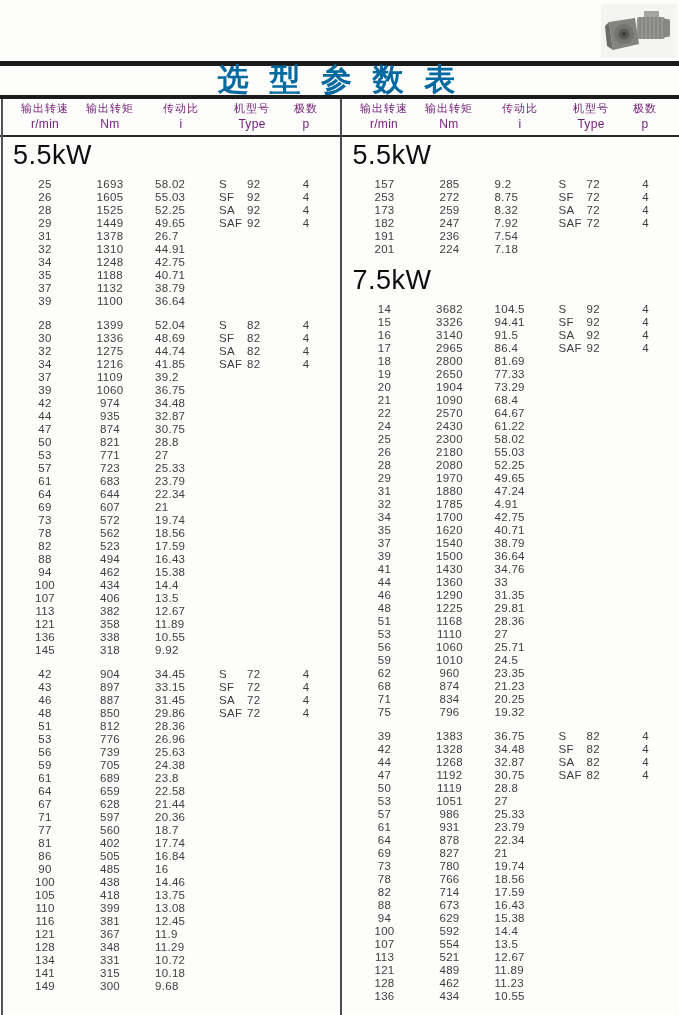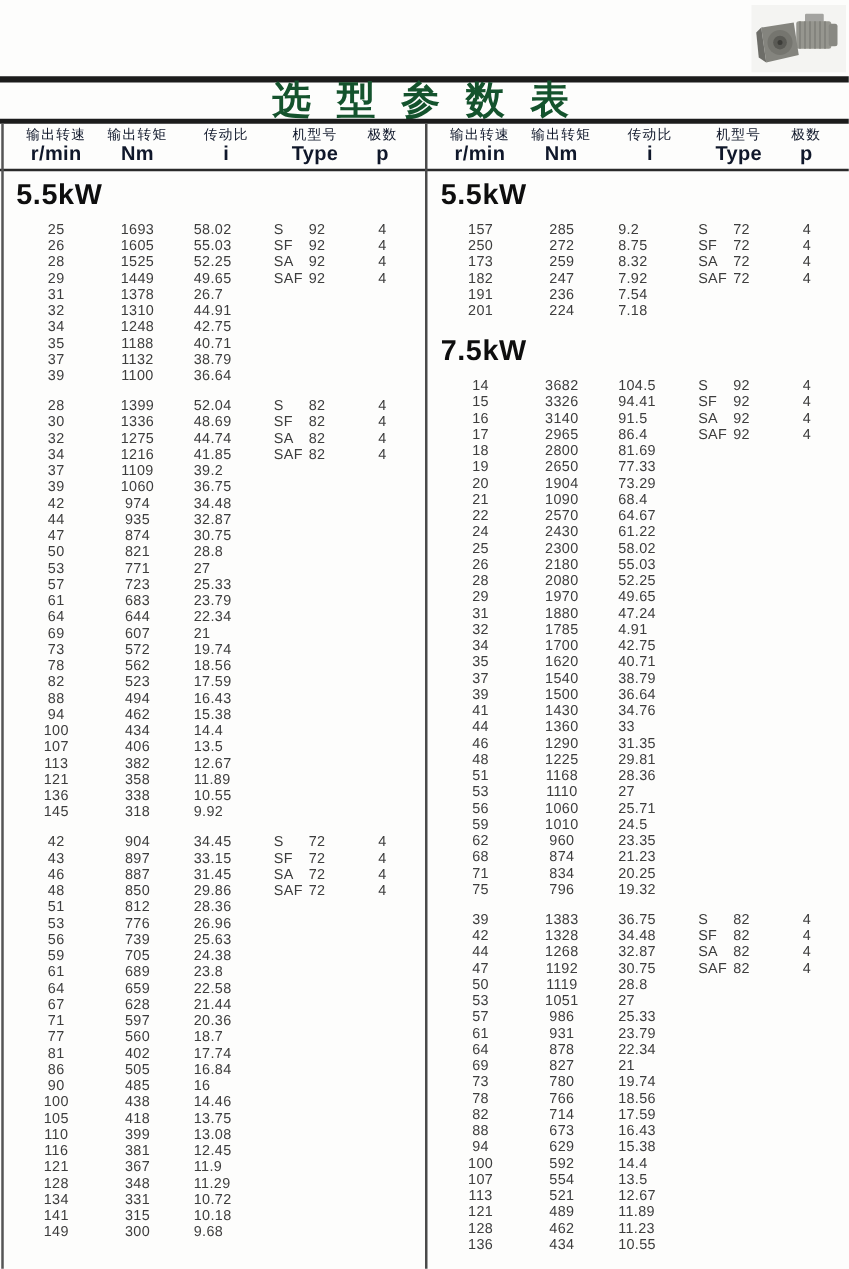--- a/index.html
+++ b/index.html
@@ -8,50 +8,50 @@
     background:#fdfdfc;color:#3a3a3a;
     font-family:"Liberation Sans","DejaVu Sans",sans-serif;
     position:relative;
   }
   .page{position:relative;width:679px;height:1015px;background:#fdfdfc;}
 
   
   .top-rule{position:absolute;left:0;top:61px;width:679px;height:5px;background:#1c1c1c;}
   .page-title{
     position:absolute;left:0;top:63px;width:100%;text-align:center;
-    font-size:31px;line-height:33px;font-weight:bold;color:#14532d;
+    font-size:31px;line-height:33px;font-weight:bold;color:#0369a1;
     letter-spacing:6px;white-space:nowrap;
   }
   .title-rule{position:absolute;left:0;top:95px;width:679px;height:4px;background:#1c1c1c;}
 
   
   .motor{position:absolute;top:4px;right:2px;width:76px;height:54px;}
 
   
   .header-row{position:absolute;left:0;top:101px;width:679px;display:flex;}
   .header-group{width:339px;display:flex;}
-  .hcol{text-align:center;color:#0f172a;}
+  .hcol{text-align:center;color:#701a75;}
   .hcol .hlab{font-size:11px;line-height:15px;letter-spacing:1px;}
-  .hcol .hunit{font-size:16px;line-height:16px;letter-spacing:0.3px;font-weight:bold;}
+  .hcol .hunit{font-size:12px;line-height:16px;letter-spacing:0.3px;}
   .h-speed{width:62px;margin-left:14px;}
   .h-torque{width:60px;margin-left:4px;}
   .h-ratio{width:58px;margin-left:12px;}
   .h-type{width:78px;margin-left:3px;}
   .h-poles{width:30px;}
   .header-rule{position:absolute;left:0;top:135px;width:679px;height:2px;background:#2a2a2a;}
 
   
   .v-divider{position:absolute;left:340px;top:99px;width:2px;height:916px;background:#4a4a4a;}
   .left-edge{position:absolute;left:1px;top:99px;width:2px;height:916px;background:#555;}
 
   
   .columns{position:absolute;left:0;top:139px;width:679px;display:flex;}
   .col{width:339.5px;}
   .kw{
-    font-size:23px;line-height:27px;height:27px;font-weight:bold;color:#0e0e0e;
+    font-size:27px;line-height:27px;height:27px;font-weight:normal;color:#0e0e0e;
     margin:3px 0 9px 13px;letter-spacing:0.5px;
   }
   .section{}
   .block{margin-bottom:11px;}
   .row{display:flex;height:13px;font-size:11.5px;line-height:13px;letter-spacing:0.3px;color:#3d3d3d;}
   .c-speed{width:62px;margin-left:14px;text-align:center;}
   .c-torque{width:60px;margin-left:4px;text-align:center;}
   .c-ratio{width:58px;margin-left:12px;text-align:left;padding-left:3px;box-sizing:border-box;}
   .c-type{width:78px;margin-left:3px;display:flex;}
   .t-name{display:inline-block;width:34px;padding-left:6px;box-sizing:border-box;}
@@ -763,21 +763,21 @@
               <div class="c-speed">157</div>
               <div class="c-torque">285</div>
               <div class="c-ratio">9.2</div>
               <div class="c-type">
                 <div class="t-name">S</div>
                 <div class="t-size">72</div>
               </div>
               <div class="c-poles">4</div>
             </div>
             <div class="row">
-              <div class="c-speed">250</div>
+              <div class="c-speed">253</div>
               <div class="c-torque">272</div>
               <div class="c-ratio">8.75</div>
               <div class="c-type">
                 <div class="t-name">SF</div>
                 <div class="t-size">72</div>
               </div>
               <div class="c-poles">4</div>
             </div>
             <div class="row">
               <div class="c-speed">173</div>

